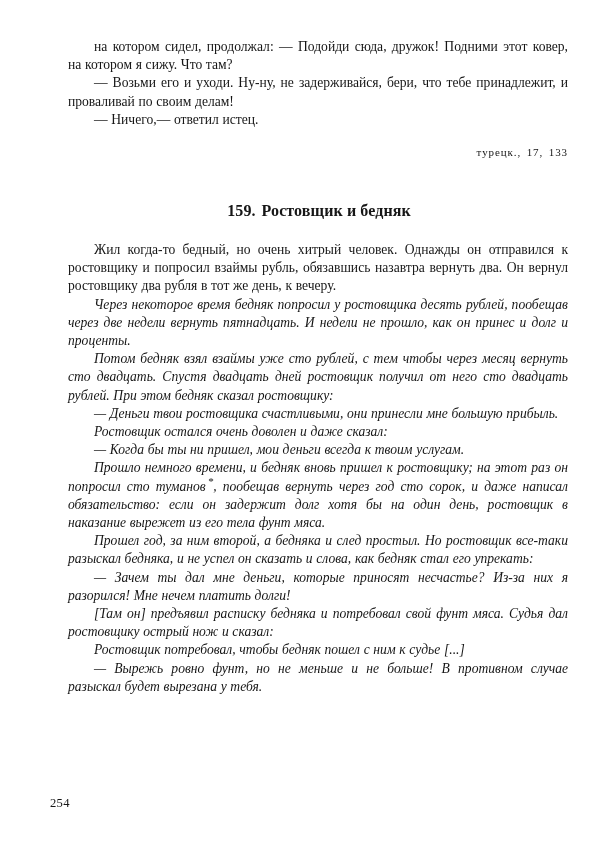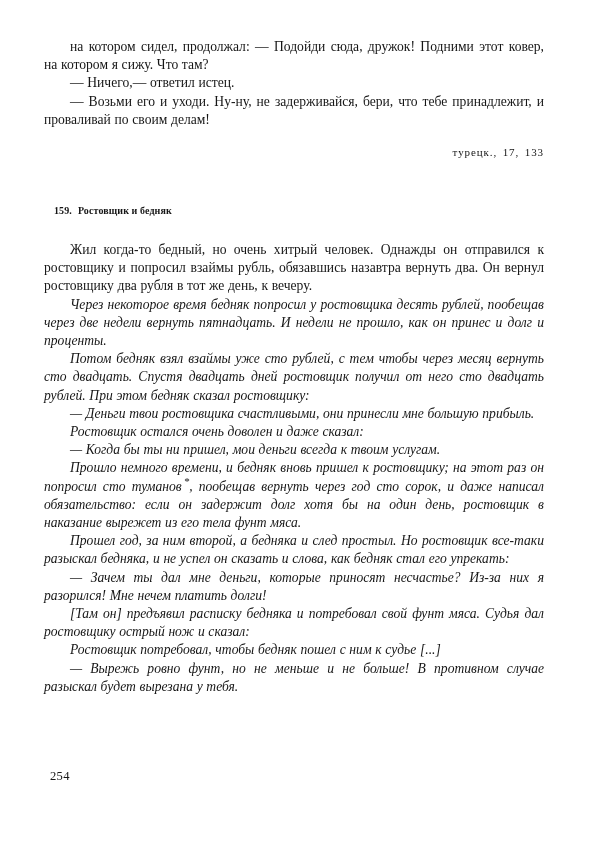--- a/index.html
+++ b/index.html
@@ -11,21 +11,21 @@
     position: relative;
     width: 600px;
     height: 864px;
     background: #ffffff;
     overflow: hidden;
     font-family: "Liberation Serif", "DejaVu Serif", serif;
     color: #161616;
   }
   .text-column {
     position: absolute;
-    left: 44px;
+    left: 68px;
     top: 38px;
     width: 500px;
   }
   p.body-para {
     margin: 0;
     font-size: 13.6px;
     line-height: 18.2px;
     text-align: justify;
     text-justify: inter-word;
     text-indent: 26px;
@@ -36,26 +36,26 @@
   .attribution {
     margin: 0;
     margin-top: 14px;
     font-size: 11px;
     line-height: 18px;
     text-align: right;
     letter-spacing: 0.9px;
     word-spacing: 0.18em;
   }
   .story-heading {
-    margin: 8px;
+    margin: 0;
     margin-top: 40px;
-    font-size: 10px;
+    font-size: 16px;
     line-height: 19px;
     font-weight: bold;
-    text-align: left;
+    text-align: center;
     text-indent: 2px;
     letter-spacing: 0.1px;
   }
   .heading-num {
     margin-right: 6px;
   }
   .story-body {
     margin-top: 21px;
   }
   .story-body p.body-para + p.body-para {
@@ -64,38 +64,38 @@
   }
   .footnote-mark {
     font-size: 11px;
     vertical-align: super;
     line-height: 0;
     padding-left: 2px;
   }
   .page-number {
     position: absolute;
     left: 50px;
-    top: 768px;
+    top: 795px;
     font-size: 12.6px;
     line-height: 16px;
     letter-spacing: 0.3px;
   }
 </style>
 </head>
 <body>
 
 <div class="page">
 
   <div class="text-column">
 
     <p class="body-para">на котором сидел, продолжал: — Подойди сюда, дружок! Подними этот ковер, на котором я сижу. Что там?</p>
 
+    <p class="body-para">— Возьми его и уходи. Ну-ну, не задерживайся, бери, что тебе принадлежит, и проваливай по своим делам!</p>
+
     <p class="body-para">— Ничего,— ответил истец.</p>
-
-    <p class="body-para">— Возьми его и уходи. Ну-ну, не задерживайся, бери, что тебе принадлежит, и проваливай по своим делам!</p>
 
     <p class="attribution">турецк., 17, 133</p>
 
     <h2 class="story-heading">
       <span class="heading-num">159.</span><span>Ростовщик и бедняк</span>
     </h2>
 
     <div class="story-body">
 
       <p class="body-para">Жил когда-то бедный, но очень хитрый человек. Однажды он отправился к ростовщику и попросил взаймы рубль, обязавшись назавтра вернуть два. Он вернул ростовщику два рубля в тот же день, к вечеру.</p>

